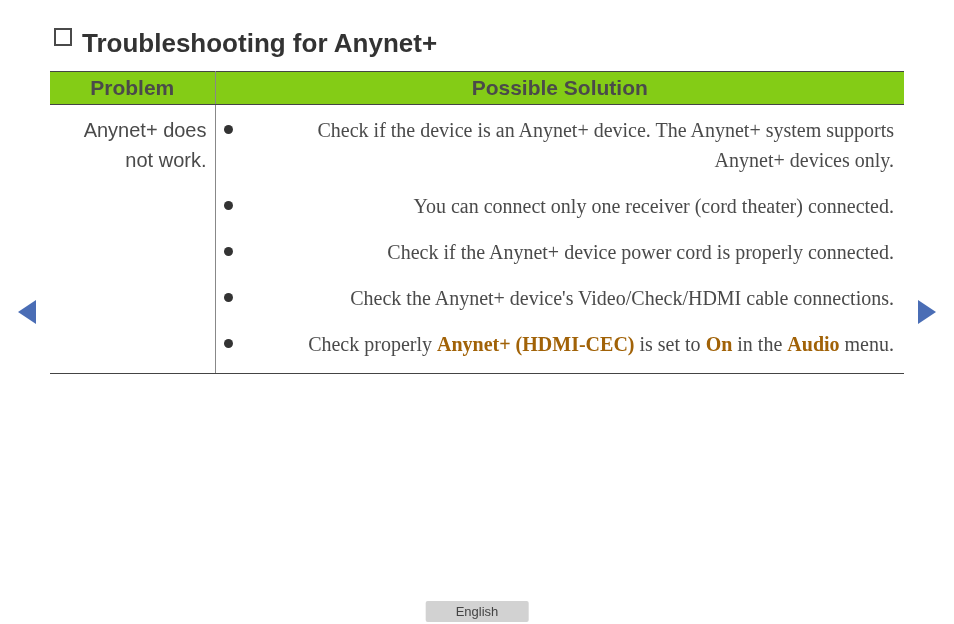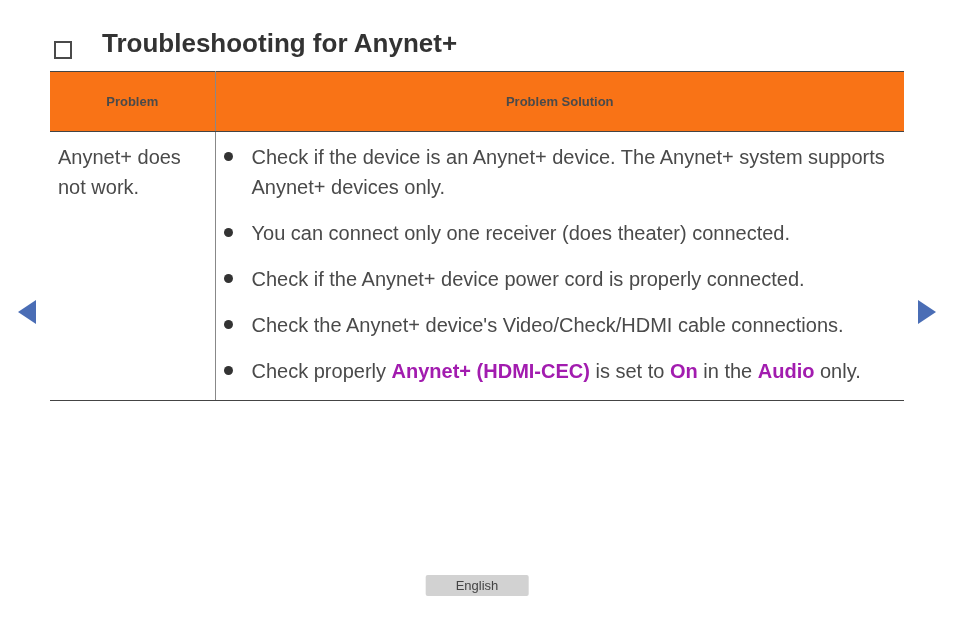--- a/index.html
+++ b/index.html
@@ -9,22 +9,22 @@
       width: 954px;
       height: 624px;
       position: relative;
       overflow: hidden;
     }
     .content {
       padding: 28px 50px 0 50px;
     }
     .heading {
       display: flex;
-      align-items: flex-end;
-      gap: 30px;
+      align-items: flex-start;
+      gap: 10px;
       margin-bottom: 12px;
       margin-left: 4px;
     }
     .bullet-square {
       width: 18px;
       height: 18px;
       border: 2.5px solid #4a4a4a;
       display: inline-block;
     }
     .heading-text {
@@ -32,36 +32,37 @@
       font-weight: bold;
       color: #333;
     }
     table {
       width: 100%;
       border-collapse: collapse;
       font-size: 20px;
       color: #4a4a4a;
     }
     thead th {
-      background: #f97316;
+      background: #84cc16;
       font-weight: bold;
-      padding: 22px 8px;
+      padding: 4px 8px;
       border-top: 1.5px solid #444;
       border-bottom: 1.5px solid #444;
       text-align: center;
-      font-size: 13px;
+      font-size: 21px;
     }
     thead th:first-child {
       border-right: 1.5px solid #888;
       width: 165px;
     }
     tbody td {
       vertical-align: top;
       padding: 10px 8px 14px 8px;
       border-bottom: 1.5px solid #444;
+      text-align: right;
     }
     tbody td:first-child {
       border-right: 1.5px solid #888;
       width: 165px;
       line-height: 1.5;
     }
     ul {
       list-style: none;
       padding-left: 6px;
     }
@@ -75,21 +76,21 @@
     ul li::before {
       content: "";
       position: absolute;
       left: 0;
       top: 10px;
       width: 9px;
       height: 9px;
       border-radius: 50%;
       background: #333;
     }
-    .kw { color: #a21caf; font-weight: bold; }
+    .kw { color: #a16207; font-weight: bold; }
     .nav-arrow {
       position: absolute;
       top: 300px;
       width: 0;
       height: 0;
       cursor: pointer;
     }
     .nav-left {
       left: 18px;
       border-top: 12px solid transparent;
@@ -97,58 +98,58 @@
       border-right: 18px solid #4a6db5;
     }
     .nav-right {
       right: 18px;
       border-top: 12px solid transparent;
       border-bottom: 12px solid transparent;
       border-left: 18px solid #4a6db5;
     }
     .lang-badge {
       position: absolute;
-      bottom: 28px;
+      bottom: 2px;
       left: 50%;
       transform: translateX(-50%);
       background: #d2d2d2;
       color: #444;
       font-size: 13px;
       padding: 3px 30px;
       border-radius: 2px;
     }
-    .solution-cell { padding-left: 2px; padding-right: 10px; }
+    .solution-cell { padding-left: 2px; padding-right: 10px; font-family: Liberation Serif, serif; }
   </style>
 </head>
 <body>
 
 <div class="content">
   <div class="heading">
     <span class="bullet-square"></span>
     <span class="heading-text">Troubleshooting for Anynet+</span>
   </div>
 
   <table>
     <thead>
       <tr>
         <th>Problem</th>
-        <th>Problem Solution</th>
+        <th>Possible Solution</th>
       </tr>
     </thead>
     <tbody>
       <tr>
         <td>Anynet+ does not work.</td>
         <td class="solution-cell">
           <ul>
             <li>Check if the device is an Anynet+ device. The Anynet+ system supports Anynet+ devices only.</li>
-            <li>You can connect only one receiver (does theater) connected.</li>
+            <li>You can connect only one receiver (cord theater) connected.</li>
             <li>Check if the Anynet+ device power cord is properly connected.</li>
             <li>Check the Anynet+ device's Video/Check/HDMI cable connections.</li>
             <li>
-              <span>Check properly </span><span class="kw">Anynet+ (HDMI-CEC)</span><span> is set to </span><span class="kw">On</span><span> in the </span><span class="kw">Audio</span><span> only.</span>
+              <span>Check properly </span><span class="kw">Anynet+ (HDMI-CEC)</span><span> is set to </span><span class="kw">On</span><span> in the </span><span class="kw">Audio</span><span> menu.</span>
             </li>
           </ul>
         </td>
       </tr>
     </tbody>
   </table>
 </div>
 
 <div class="nav-arrow nav-left"></div>
 <div class="nav-arrow nav-right"></div>

